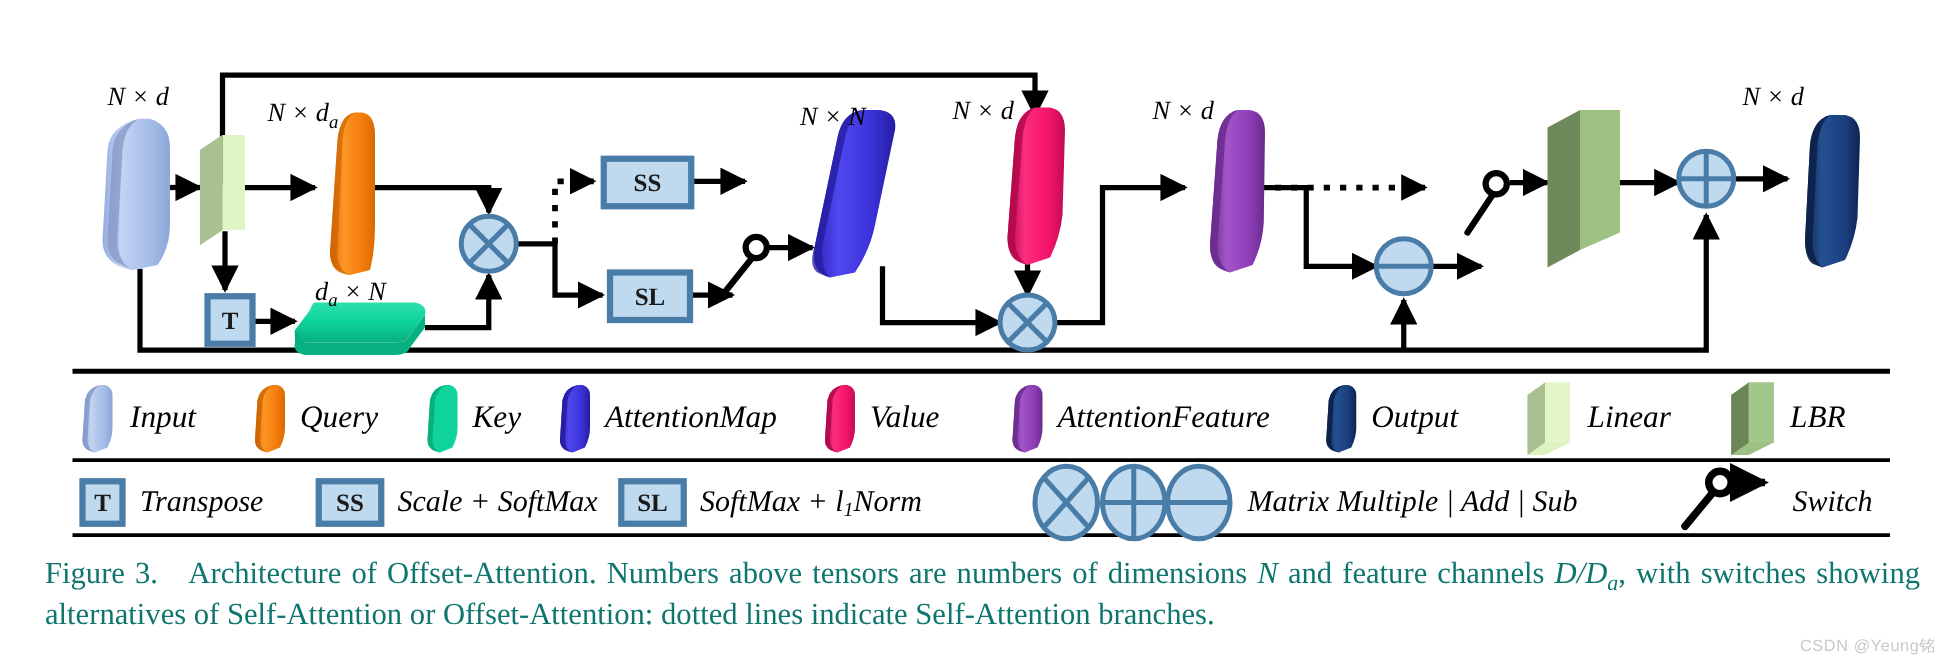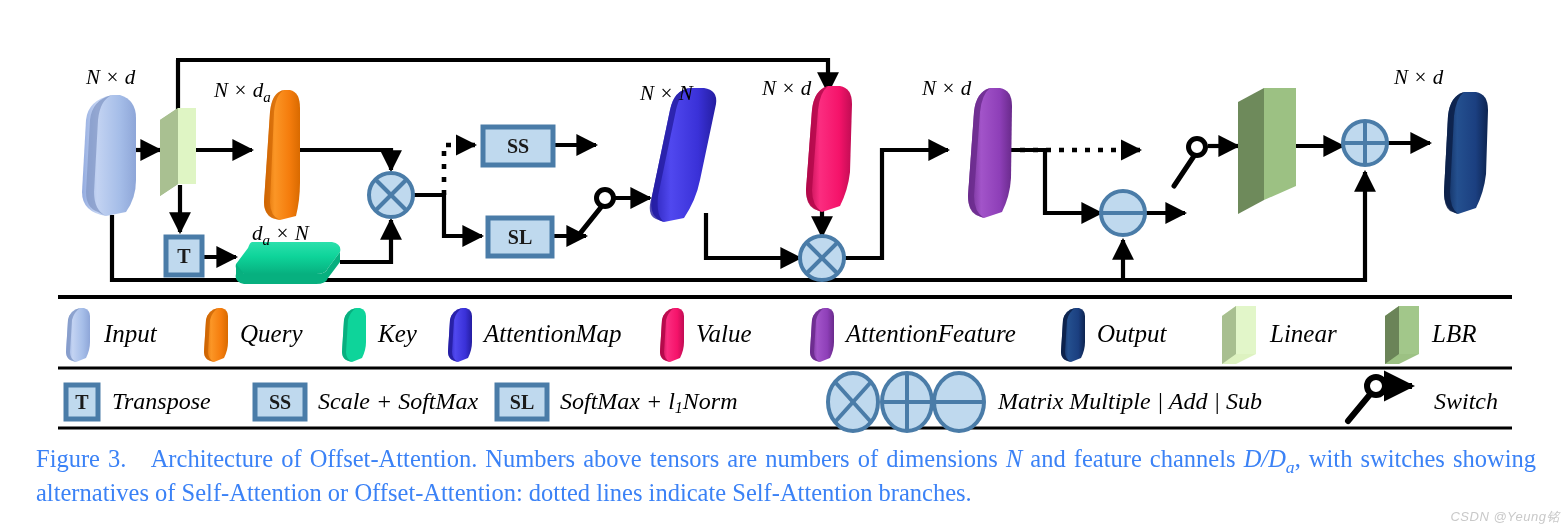--- a/index.html
+++ b/index.html
@@ -53,35 +53,34 @@
     dominant-baseline: middle;
   }
   .caption {
     position: absolute;
     left: 36px;
     top: 444px;
     width: 1500px;
     font-family: "Liberation Serif", serif;
     font-size: 24.5px;
     line-height: 1.26;
-    color: #3b82f6;
+    color: #0f766e;
     text-align: justify;
   }
   .caption .it {
     font-style: italic;
   }
   .watermark {
     position: absolute;
-    right: 7px;
+    right: 18px;
     bottom: 6px;
     font-family: "Liberation Sans", sans-serif;
     font-size: 13px;
     color: #c9c9c9;
     letter-spacing: 0.5px;
-    font-style: italic;
   }
 </style>
 </head>
 <body>
 
 <div id="root">
 
 <svg id="figure" width="1567" height="532" viewBox="0 0 1567 532">
   <defs>
     <marker id="arrow" viewBox="0 0 10 10" refX="9" refY="5" markerWidth="5.2" markerHeight="5.2" orient="auto-start-reverse">

